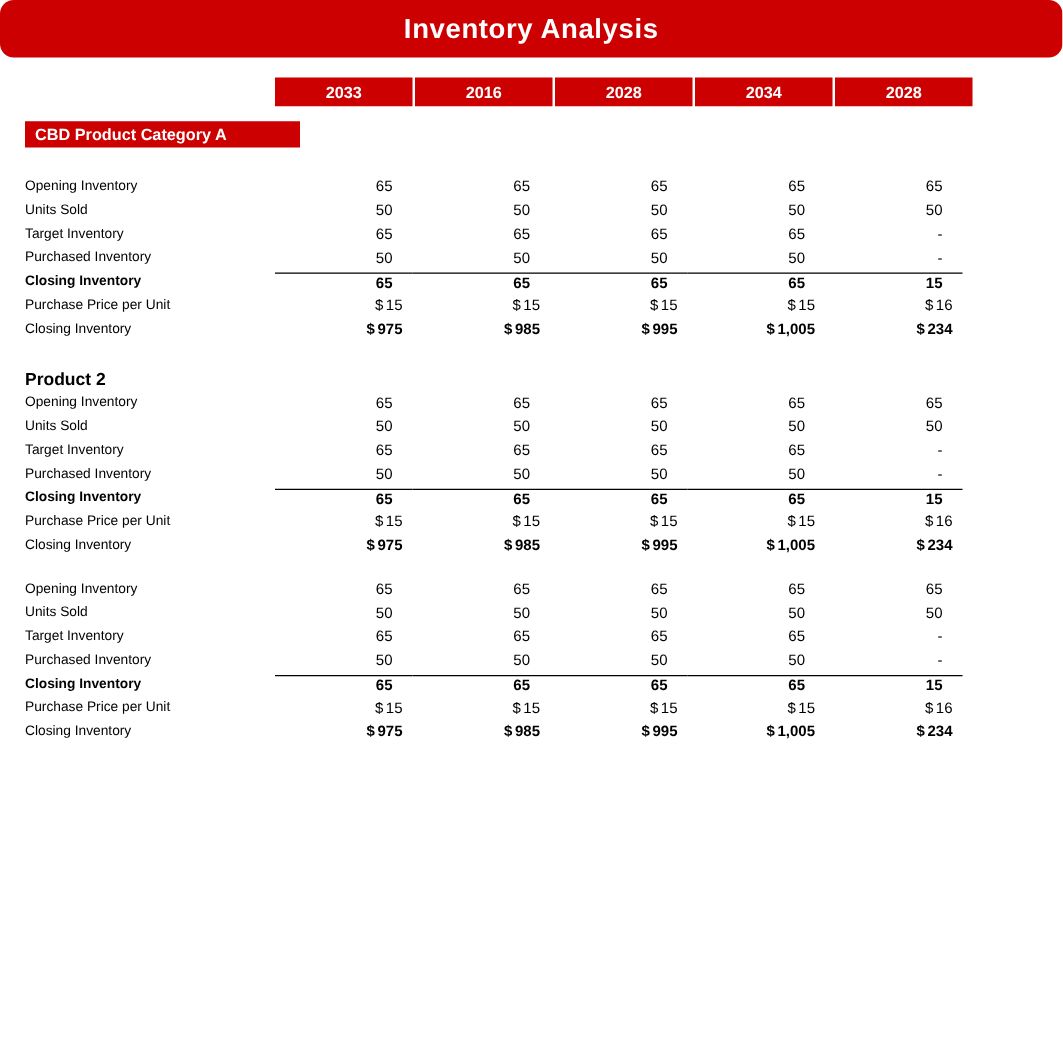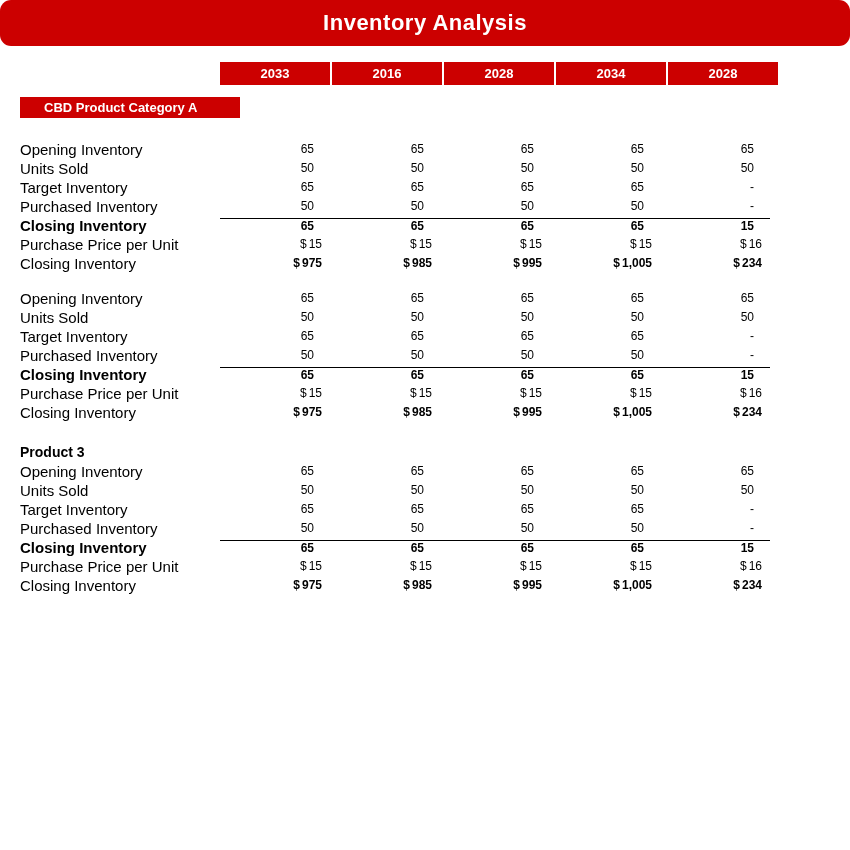--- a/index.html
+++ b/index.html
@@ -48,21 +48,21 @@
       margin-right: 2px;
     }
 
     
     .category-banner {
       display: inline-block;
       background-color: #cc0000;
       color: #fff;
       font-weight: bold;
       font-size: 13px;
-      padding: 3px 24px;
+      padding: 3px 8px;
       margin-bottom: 6px;
       margin-top: 8px;
       min-width: 220px;
     }
 
     
     .product-name {
       font-weight: bold;
       font-size: 14px;
       margin-bottom: 2px;
@@ -73,21 +73,21 @@
     
     .data-row {
       display: flex;
       align-items: center;
       min-height: 18px;
       margin-bottom: 1px;
     }
 
     .row-label {
       width: 200px;
-      font-size: 15px;
+      font-size: 11px;
       padding-right: 8px;
       flex-shrink: 0;
     }
 
     .row-values {
       display: flex;
       flex: 1;
     }
 
     .cell {
@@ -242,20 +242,113 @@
         </div>
         <div class="dollar-cell-wrapper">
           <span class="dollar-sign">$</span>
           <span class="dollar-value">1,005</span>
         </div>
         <div class="dollar-cell-wrapper">
           <span class="dollar-sign">$</span>
           <span class="dollar-value">234</span>
         </div>
       </div>
+    </div><div class="section-spacer"></div><div class="product-name">Product 2</div><div class="data-row">
+      <div class="row-label">Opening Inventory</div>
+      <div class="row-values">
+        <div class="cell">65</div>
+        <div class="cell">65</div>
+        <div class="cell">65</div>
+        <div class="cell">65</div>
+        <div class="cell">65</div>
+      </div>
+    </div><div class="data-row">
+      <div class="row-label">Units Sold</div>
+      <div class="row-values">
+        <div class="cell">50</div>
+        <div class="cell">50</div>
+        <div class="cell">50</div>
+        <div class="cell">50</div>
+        <div class="cell">50</div>
+      </div>
+    </div><div class="data-row">
+      <div class="row-label">Target Inventory</div>
+      <div class="row-values">
+        <div class="cell">65</div>
+        <div class="cell">65</div>
+        <div class="cell">65</div>
+        <div class="cell">65</div>
+        <div class="cell">-</div>
+      </div>
+    </div><div class="data-row">
+      <div class="row-label">Purchased Inventory</div>
+      <div class="row-values">
+        <div class="cell">50</div>
+        <div class="cell">50</div>
+        <div class="cell">50</div>
+        <div class="cell">50</div>
+        <div class="cell">-</div>
+      </div>
+    </div><div class="data-row bold-row border-top">
+      <div class="row-label">Closing Inventory</div>
+      <div class="row-values">
+        <div class="cell">65</div>
+        <div class="cell">65</div>
+        <div class="cell">65</div>
+        <div class="cell">65</div>
+        <div class="cell">15</div>
+      </div>
+    </div><div class="data-row">
+      <div class="row-label">Purchase Price per Unit</div>
+      <div class="row-values">
+        <div class="dollar-cell-wrapper">
+          <span class="dollar-sign">$</span>
+          <span class="dollar-value">15</span>
+        </div>
+        <div class="dollar-cell-wrapper">
+          <span class="dollar-sign">$</span>
+          <span class="dollar-value">15</span>
+        </div>
+        <div class="dollar-cell-wrapper">
+          <span class="dollar-sign">$</span>
+          <span class="dollar-value">15</span>
+        </div>
+        <div class="dollar-cell-wrapper">
+          <span class="dollar-sign">$</span>
+          <span class="dollar-value">15</span>
+        </div>
+        <div class="dollar-cell-wrapper">
+          <span class="dollar-sign">$</span>
+          <span class="dollar-value">16</span>
+        </div>
+      </div>
+    </div><div class="data-row bold-dollar">
+      <div class="row-label">Closing Inventory</div>
+      <div class="row-values">
+        <div class="dollar-cell-wrapper">
+          <span class="dollar-sign">$</span>
+          <span class="dollar-value">975</span>
+        </div>
+        <div class="dollar-cell-wrapper">
+          <span class="dollar-sign">$</span>
+          <span class="dollar-value">985</span>
+        </div>
+        <div class="dollar-cell-wrapper">
+          <span class="dollar-sign">$</span>
+          <span class="dollar-value">995</span>
+        </div>
+        <div class="dollar-cell-wrapper">
+          <span class="dollar-sign">$</span>
+          <span class="dollar-value">1,005</span>
+        </div>
+        <div class="dollar-cell-wrapper">
+          <span class="dollar-sign">$</span>
+          <span class="dollar-value">234</span>
+        </div>
+      </div>
     </div><div class="section-spacer"></div><div class="data-row">
       <div class="row-label">Opening Inventory</div>
       <div class="row-values">
         <div class="cell">65</div>
         <div class="cell">65</div>
         <div class="cell">65</div>
         <div class="cell">65</div>
         <div class="cell">65</div>
       </div>
     </div><div class="data-row">
@@ -335,106 +428,13 @@
         </div>
         <div class="dollar-cell-wrapper">
           <span class="dollar-sign">$</span>
           <span class="dollar-value">1,005</span>
         </div>
         <div class="dollar-cell-wrapper">
           <span class="dollar-sign">$</span>
           <span class="dollar-value">234</span>
         </div>
       </div>
-    </div><div class="section-spacer"></div><div class="product-name">Product 3</div><div class="data-row">
-      <div class="row-label">Opening Inventory</div>
-      <div class="row-values">
-        <div class="cell">65</div>
-        <div class="cell">65</div>
-        <div class="cell">65</div>
-        <div class="cell">65</div>
-        <div class="cell">65</div>
-      </div>
-    </div><div class="data-row">
-      <div class="row-label">Units Sold</div>
-      <div class="row-values">
-        <div class="cell">50</div>
-        <div class="cell">50</div>
-        <div class="cell">50</div>
-        <div class="cell">50</div>
-        <div class="cell">50</div>
-      </div>
-    </div><div class="data-row">
-      <div class="row-label">Target Inventory</div>
-      <div class="row-values">
-        <div class="cell">65</div>
-        <div class="cell">65</div>
-        <div class="cell">65</div>
-        <div class="cell">65</div>
-        <div class="cell">-</div>
-      </div>
-    </div><div class="data-row">
-      <div class="row-label">Purchased Inventory</div>
-      <div class="row-values">
-        <div class="cell">50</div>
-        <div class="cell">50</div>
-        <div class="cell">50</div>
-        <div class="cell">50</div>
-        <div class="cell">-</div>
-      </div>
-    </div><div class="data-row bold-row border-top">
-      <div class="row-label">Closing Inventory</div>
-      <div class="row-values">
-        <div class="cell">65</div>
-        <div class="cell">65</div>
-        <div class="cell">65</div>
-        <div class="cell">65</div>
-        <div class="cell">15</div>
-      </div>
-    </div><div class="data-row">
-      <div class="row-label">Purchase Price per Unit</div>
-      <div class="row-values">
-        <div class="dollar-cell-wrapper">
-          <span class="dollar-sign">$</span>
-          <span class="dollar-value">15</span>
-        </div>
-        <div class="dollar-cell-wrapper">
-          <span class="dollar-sign">$</span>
-          <span class="dollar-value">15</span>
-        </div>
-        <div class="dollar-cell-wrapper">
-          <span class="dollar-sign">$</span>
-          <span class="dollar-value">15</span>
-        </div>
-        <div class="dollar-cell-wrapper">
-          <span class="dollar-sign">$</span>
-          <span class="dollar-value">15</span>
-        </div>
-        <div class="dollar-cell-wrapper">
-          <span class="dollar-sign">$</span>
-          <span class="dollar-value">16</span>
-        </div>
-      </div>
-    </div><div class="data-row bold-dollar">
-      <div class="row-label">Closing Inventory</div>
-      <div class="row-values">
-        <div class="dollar-cell-wrapper">
-          <span class="dollar-sign">$</span>
-          <span class="dollar-value">975</span>
-        </div>
-        <div class="dollar-cell-wrapper">
-          <span class="dollar-sign">$</span>
-          <span class="dollar-value">985</span>
-        </div>
-        <div class="dollar-cell-wrapper">
-          <span class="dollar-sign">$</span>
-          <span class="dollar-value">995</span>
-        </div>
-        <div class="dollar-cell-wrapper">
-          <span class="dollar-sign">$</span>
-          <span class="dollar-value">1,005</span>
-        </div>
-        <div class="dollar-cell-wrapper">
-          <span class="dollar-sign">$</span>
-          <span class="dollar-value">234</span>
-        </div>
-      </div>
     </div></div>
 
 </body></html>

